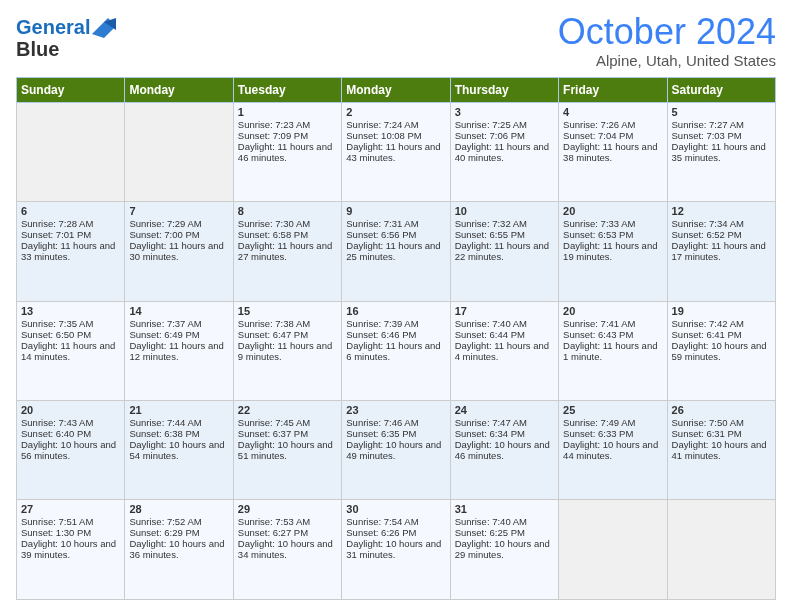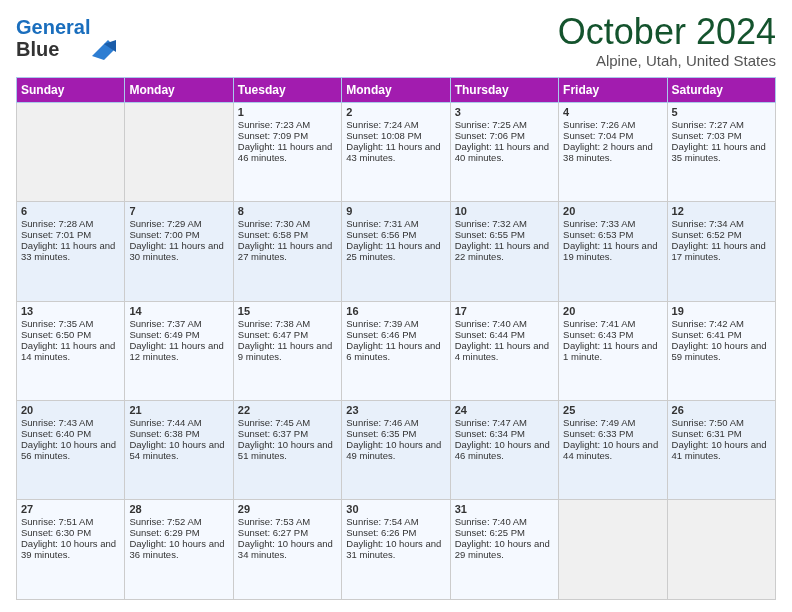--- a/index.html
+++ b/index.html
@@ -42,35 +42,35 @@
       height: 20px;
       margin-left: 2px;
       margin-top: 2px;
     }
     .title-block {
       text-align: right;
     }
     .month-title {
       font-size: 36px;
       font-weight: 300;
-      color: #14532d;
+      color: #3b82f6;
       line-height: 1.1;
     }
     .location-title {
       font-size: 15px;
       color: #555;
     }
     table {
       width: 100%;
       border-collapse: collapse;
       flex: 1;
       table-layout: fixed;
     }
     thead th {
-      background-color: #a21caf;
+      background-color: #4d7c0f;
       color: #fff;
       font-size: 12px;
       font-weight: bold;
       padding: 5px 4px;
       text-align: left;
       border: 1px solid #aac9ea;
     }
     tbody td {
       border: 1px solid #ccc;
       vertical-align: top;
@@ -94,21 +94,21 @@
     .empty-cell {
       background-color: #f0f0f0 !important;
     }
   </style>
 </head>
 <body>
 <div class="page">
   <div class="header">
     <div class="logo">
       <div>
-        <div style="display:flex;align-items:flex-end;">
+        <div style="display:flex;align-items:flex-start;">
           <span class="logo-text"><span>General</span><br>Blue</span>
           <svg class="logo-icon" viewBox="0 0 30 25" xmlns="http://www.w3.org/2000/svg">
             <polygon points="0,20 20,0 30,10 15,25" fill="#2d7dd2"></polygon>
             <polygon points="15,5 30,0 30,15" fill="#1a5ca8"></polygon>
           </svg>
         </div>
       </div>
     </div>
     <div class="title-block">
       <div class="month-title">October 2024</div>
@@ -147,21 +147,21 @@
           <td>
             <span class="day-num">3</span>
             <div>Sunrise: 7:25 AM</div>
             <div>Sunset: 7:06 PM</div>
             <div>Daylight: 11 hours and 40 minutes.</div>
           </td>
           <td>
             <span class="day-num">4</span>
             <div>Sunrise: 7:26 AM</div>
             <div>Sunset: 7:04 PM</div>
-            <div>Daylight: 2 hours and 38 minutes.</div>
+            <div>Daylight: 11 hours and 38 minutes.</div>
           </td>
           <td>
             <span class="day-num">5</span>
             <div>Sunrise: 7:27 AM</div>
             <div>Sunset: 7:03 PM</div>
             <div>Daylight: 11 hours and 35 minutes.</div>
           </td>
         </tr>
         <tr>
           <td>
@@ -292,21 +292,21 @@
             <span class="day-num">26</span>
             <div>Sunrise: 7:50 AM</div>
             <div>Sunset: 6:31 PM</div>
             <div>Daylight: 10 hours and 41 minutes.</div>
           </td>
         </tr>
         <tr>
           <td>
             <span class="day-num">27</span>
             <div>Sunrise: 7:51 AM</div>
-            <div>Sunset: 6:30 PM</div>
+            <div>Sunset: 1:30 PM</div>
             <div>Daylight: 10 hours and 39 minutes.</div>
           </td>
           <td>
             <span class="day-num">28</span>
             <div>Sunrise: 7:52 AM</div>
             <div>Sunset: 6:29 PM</div>
             <div>Daylight: 10 hours and 36 minutes.</div>
           </td>
           <td>
             <span class="day-num">29</span>

